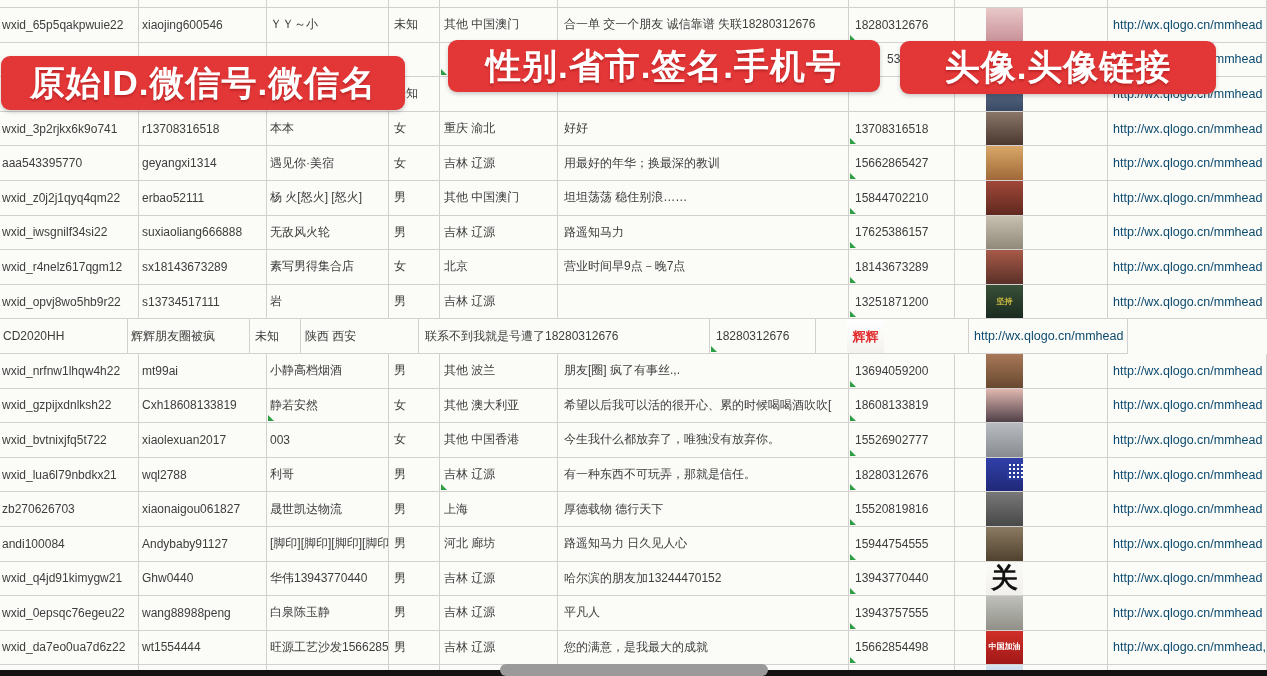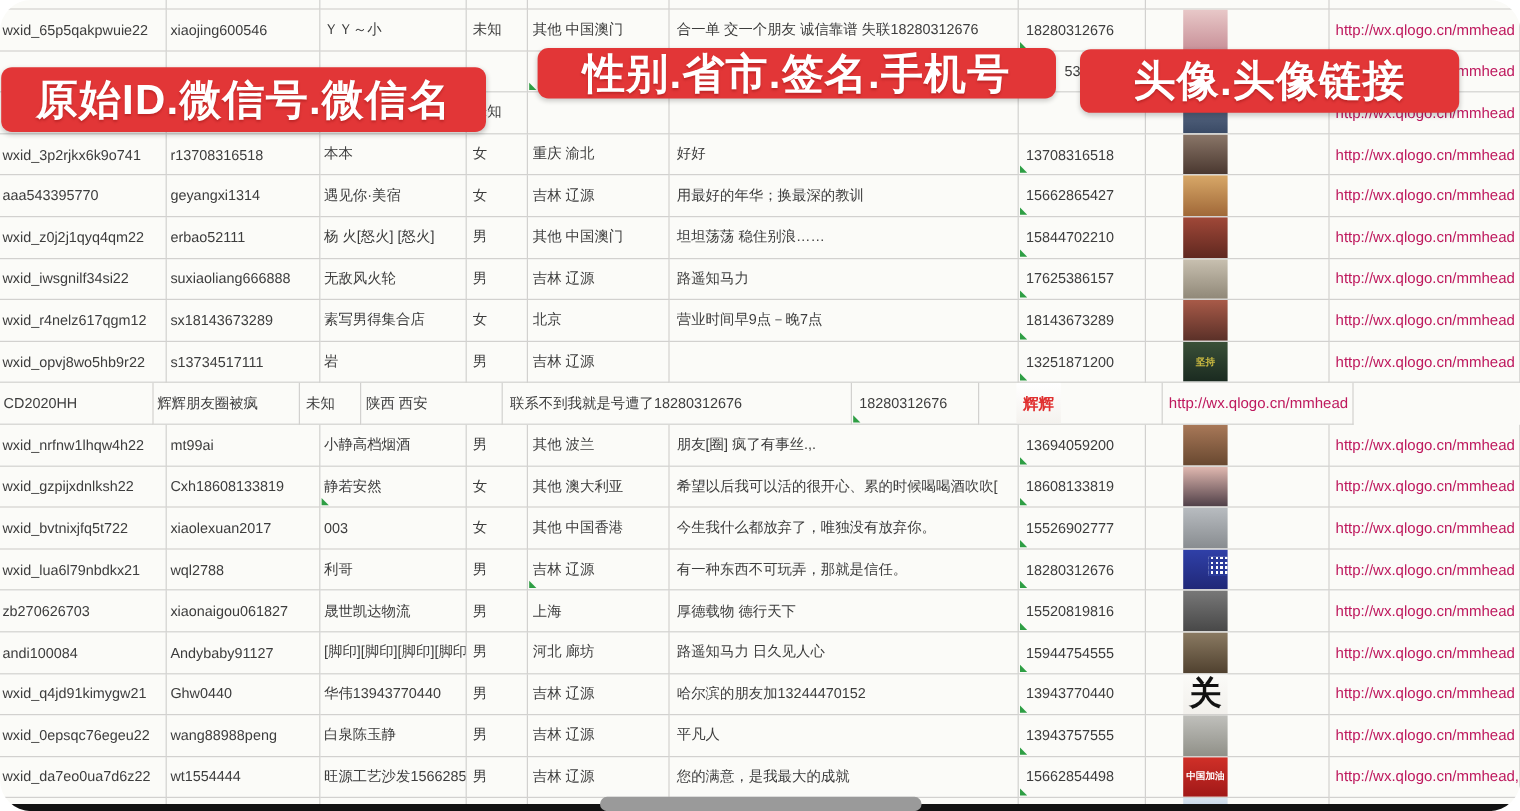--- a/index.html
+++ b/index.html
@@ -1,50 +1,50 @@
 <!DOCTYPE html>
 <html><head>
 <meta charset="utf-8">
 <style>
   html,body{margin:0;padding:0;}
   body{font-family:"Liberation Sans","DejaVu Sans",sans-serif;}
-  #screen{position:relative;width:1267px;height:676px;background:#fbfbf8;overflow:hidden;border-radius:26px;}
+  #screen{position:relative;width:1267px;height:676px;background:#fbfbf8;overflow:hidden;}
 
   
   #grid{position:absolute;left:0;top:0;width:1267px;}
   .row{display:flex;width:1267px;height:34.6px;box-sizing:border-box;}
   .row.spacer{height:8px;}
   .cell{box-sizing:border-box;border-right:1px solid #d2d1cf;border-bottom:1px solid #d2d1cf;
         display:flex;align-items:center;overflow:hidden;white-space:nowrap;position:relative;
         padding:0 3px;font-size:12px;color:#3d3d3d;}
   .c-wxid{width:139px;padding-left:2px;}
   .c-weixin{width:128px;}
   .c-name{width:122px;text-align:right;}
   .c-gender{width:51px;padding-left:5px;}
   .c-region{width:118px;padding-left:4px;}
   .c-sig{width:291px;padding-left:6px;}
   .c-phone{width:106px;padding-left:6px;font-size:12px;}
   .c-avatar{width:153px;padding:0 0 0 31px;align-items:stretch;}
-  .c-link{width:159px;padding-left:5px;color:#be185d;font-size:12.5px;}
+  .c-link{width:159px;padding-left:5px;color:#0c4a6e;font-size:12.5px;}
 
   .avatar{width:37px;height:100%;display:flex;flex-direction:column;align-items:center;justify-content:center;overflow:hidden;}
   .avatar .lbl{font-weight:bold;line-height:1;}
   .avatar .qr{width:16px;height:16px;background:#fff;margin-left:14px;margin-top:-6px;align-self:flex-end;
       background-image:repeating-linear-gradient(0deg,#2a3a9a 0 2px,transparent 2px 4px),
                        repeating-linear-gradient(90deg,#2a3a9a 0 2px,transparent 2px 4px);}
 
   .gmark{position:absolute;left:1px;bottom:1px;width:0;height:0;
          border-bottom:6px solid #2e9e44;border-right:6px solid transparent;}
 
   
   .banner{position:absolute;background:#e23637;border-radius:9px;color:#ffffff;font-weight:bold;
           display:flex;align-items:center;justify-content:center;font-size:35px;letter-spacing:1px;
           text-shadow:0 2px 2px rgba(110,0,0,0.3);box-shadow:0 2px 4px rgba(0,0,0,0.2);white-space:nowrap;}
   .b1{left:1px;top:56px;width:404px;height:54px;}
-  .b2{left:448px;top:40px;width:432px;height:42px;}
+  .b2{left:448px;top:40px;width:432px;height:52px;}
   .b3{left:900px;top:41px;width:316px;height:53px;}
 
   
   #bottombar{position:absolute;left:0;top:670px;width:1267px;height:6px;background:#121212;}
   #thumb{position:absolute;left:500px;top:664px;width:268px;height:12px;background:#9a9a9a;border-radius:6px;}
 </style>
 </head>
 <body>
 
 <div id="screen">

